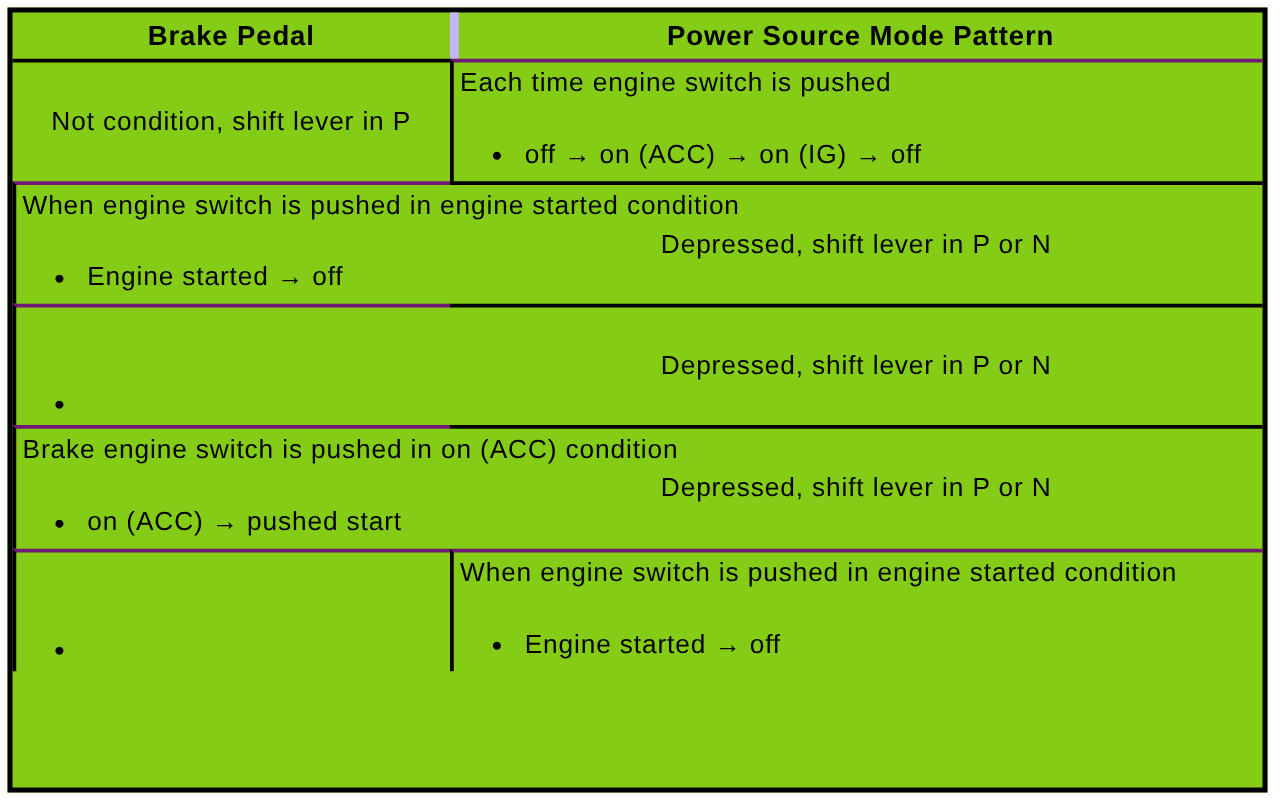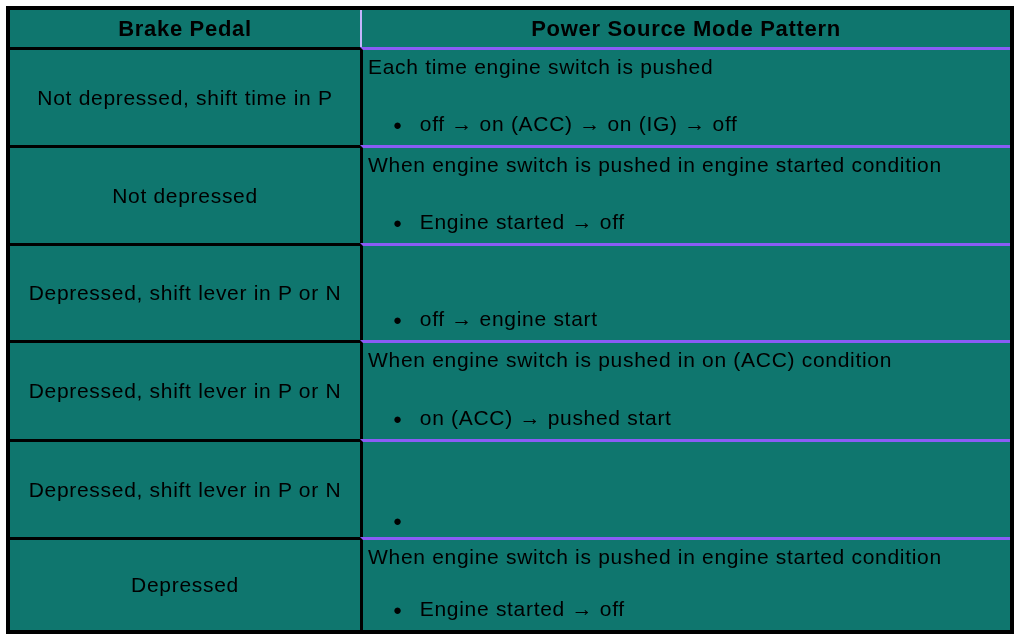--- a/index.html
+++ b/index.html
@@ -12,43 +12,43 @@
     font-family: "Liberation Sans", "DejaVu Sans", sans-serif;
     color: #000000;
   }
   .doc-table {
     margin: 6px 0 0 6px;
     width: 1000px;
     border: 4px solid #000000;
     display: grid;
     grid-template-columns: 350px 650px;
     grid-template-rows: 37px 98px 98px 97px 99px 98px 93px;
-    background: #0f766e;
+    background: #84cc16;
     letter-spacing: 0.7px;
   }
   .hcell {
     display: flex;
     align-items: center;
     justify-content: center;
     font-weight: bold;
     font-size: 22px;
     white-space: nowrap;
   }
-  .hcell.right-col { border-left: 2px solid #c4b5fd; }
+  .hcell.right-col { border-left: 7px solid #c4b5fd; }
   .lcell {
     border-top: 3px solid #000000;
     display: flex;
     align-items: center;
     justify-content: center;
     text-align: center;
     font-size: 21px;
     padding: 0 2px;
   }
   .rcell {
-    border-top: 3px solid #8b5cf6;
+    border-top: 3px solid #701a75;
     border-left: 3px solid #000000;
     position: relative;
     font-size: 21px;
     padding: 5px 4px 0 5px;
   }
   .condition { white-space: nowrap; }
   .bullet-line {
     position: absolute;
     left: 30px;
     bottom: 9px;
@@ -63,63 +63,60 @@
   }
 </style>
 </head>
 <body>
 
 <div class="doc-table">
 
   <div class="hcell">Brake Pedal</div>
   <div class="hcell right-col">Power Source Mode Pattern</div>
 
-  <div class="lcell">Not depressed, shift time in P</div>
+  <div class="lcell">Not condition, shift lever in P</div>
   <div class="rcell">
     <div class="condition">Each time engine switch is pushed</div>
     <div class="bullet-line">
       <span class="bullet">●</span>
       <span class="pattern-text">off → on (ACC) → on (IG) → off</span>
     </div>
   </div>
 
-  <div class="lcell">Not depressed</div>
   <div class="rcell">
     <div class="condition">When engine switch is pushed in engine started condition</div>
     <div class="bullet-line">
       <span class="bullet">●</span>
       <span class="pattern-text">Engine started → off</span>
     </div>
   </div>
 
   <div class="lcell">Depressed, shift lever in P or N</div>
   <div class="rcell">
     <div class="bullet-line">
       <span class="bullet">●</span>
-      <span class="pattern-text">off → engine start</span>
     </div>
   </div>
 
   <div class="lcell">Depressed, shift lever in P or N</div>
   <div class="rcell">
-    <div class="condition">When engine switch is pushed in on (ACC) condition</div>
+    <div class="condition">Brake engine switch is pushed in on (ACC) condition</div>
     <div class="bullet-line">
       <span class="bullet">●</span>
       <span class="pattern-text">on (ACC) → pushed start</span>
     </div>
   </div>
 
   <div class="lcell">Depressed, shift lever in P or N</div>
   <div class="rcell">
     <div class="bullet-line">
       <span class="bullet">●</span>
     </div>
   </div>
 
-  <div class="lcell">Depressed</div>
   <div class="rcell">
     <div class="condition">When engine switch is pushed in engine started condition</div>
     <div class="bullet-line">
       <span class="bullet">●</span>
       <span class="pattern-text">Engine started → off</span>
     </div>
   </div>
 
 </div>
 

